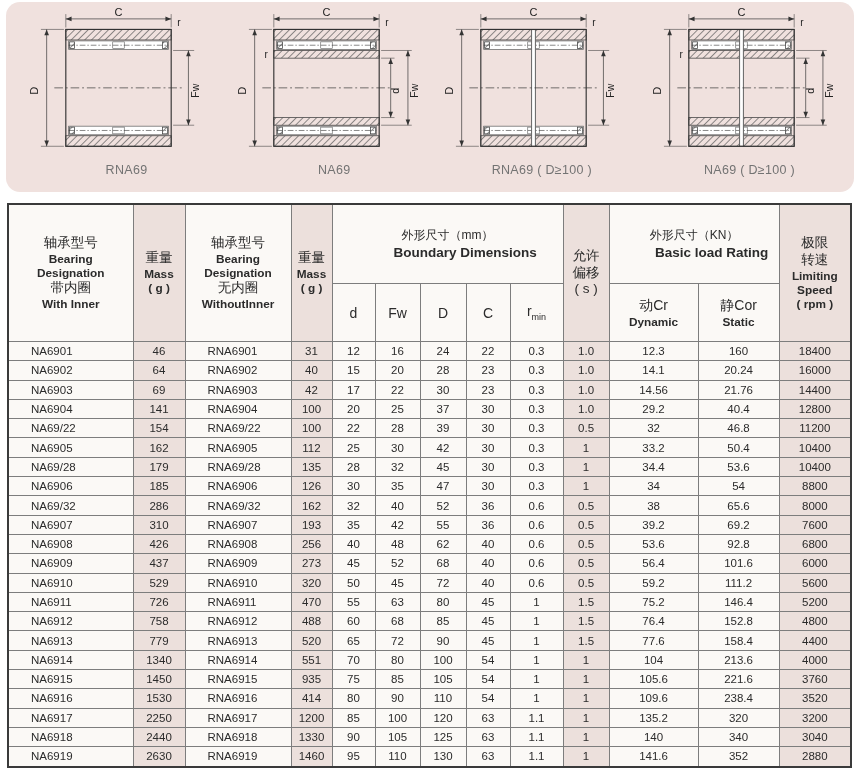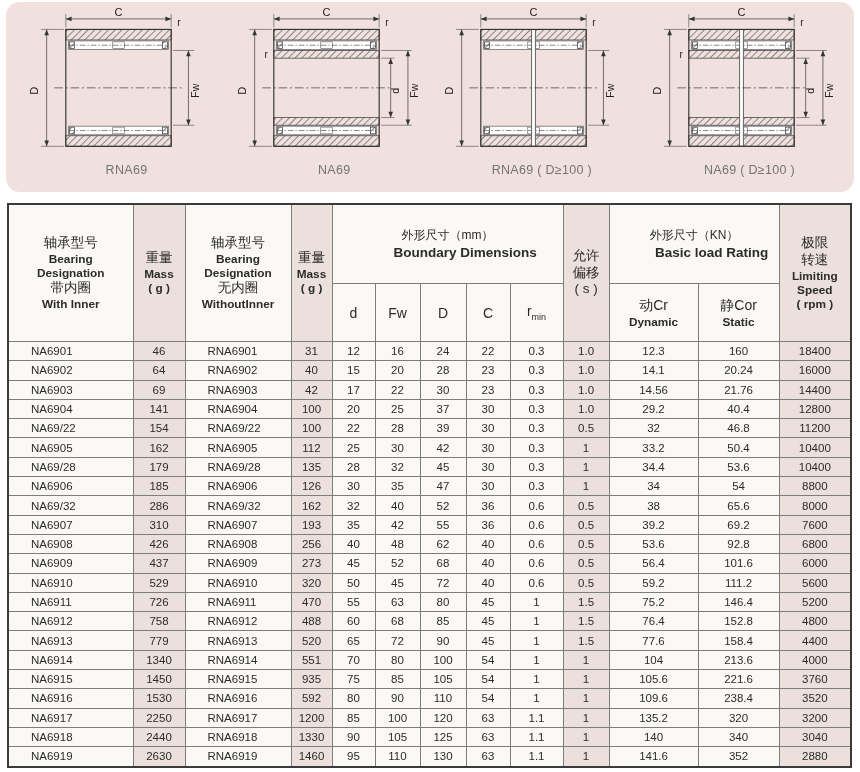--- a/index.html
+++ b/index.html
@@ -600,21 +600,21 @@
           <td>1</td>
           <td class="shade">1</td>
           <td>105.6</td>
           <td>221.6</td>
           <td class="shade">3760</td>
         </tr>
         <tr>
           <td class="left">NA6916</td>
           <td class="shade">1530</td>
           <td class="left">RNA6916</td>
-          <td class="shade">592</td>
+          <td class="shade">414</td>
           <td>80</td>
           <td>90</td>
           <td>110</td>
           <td>54</td>
           <td>1</td>
           <td class="shade">1</td>
           <td>109.6</td>
           <td>238.4</td>
           <td class="shade">3520</td>
         </tr>

